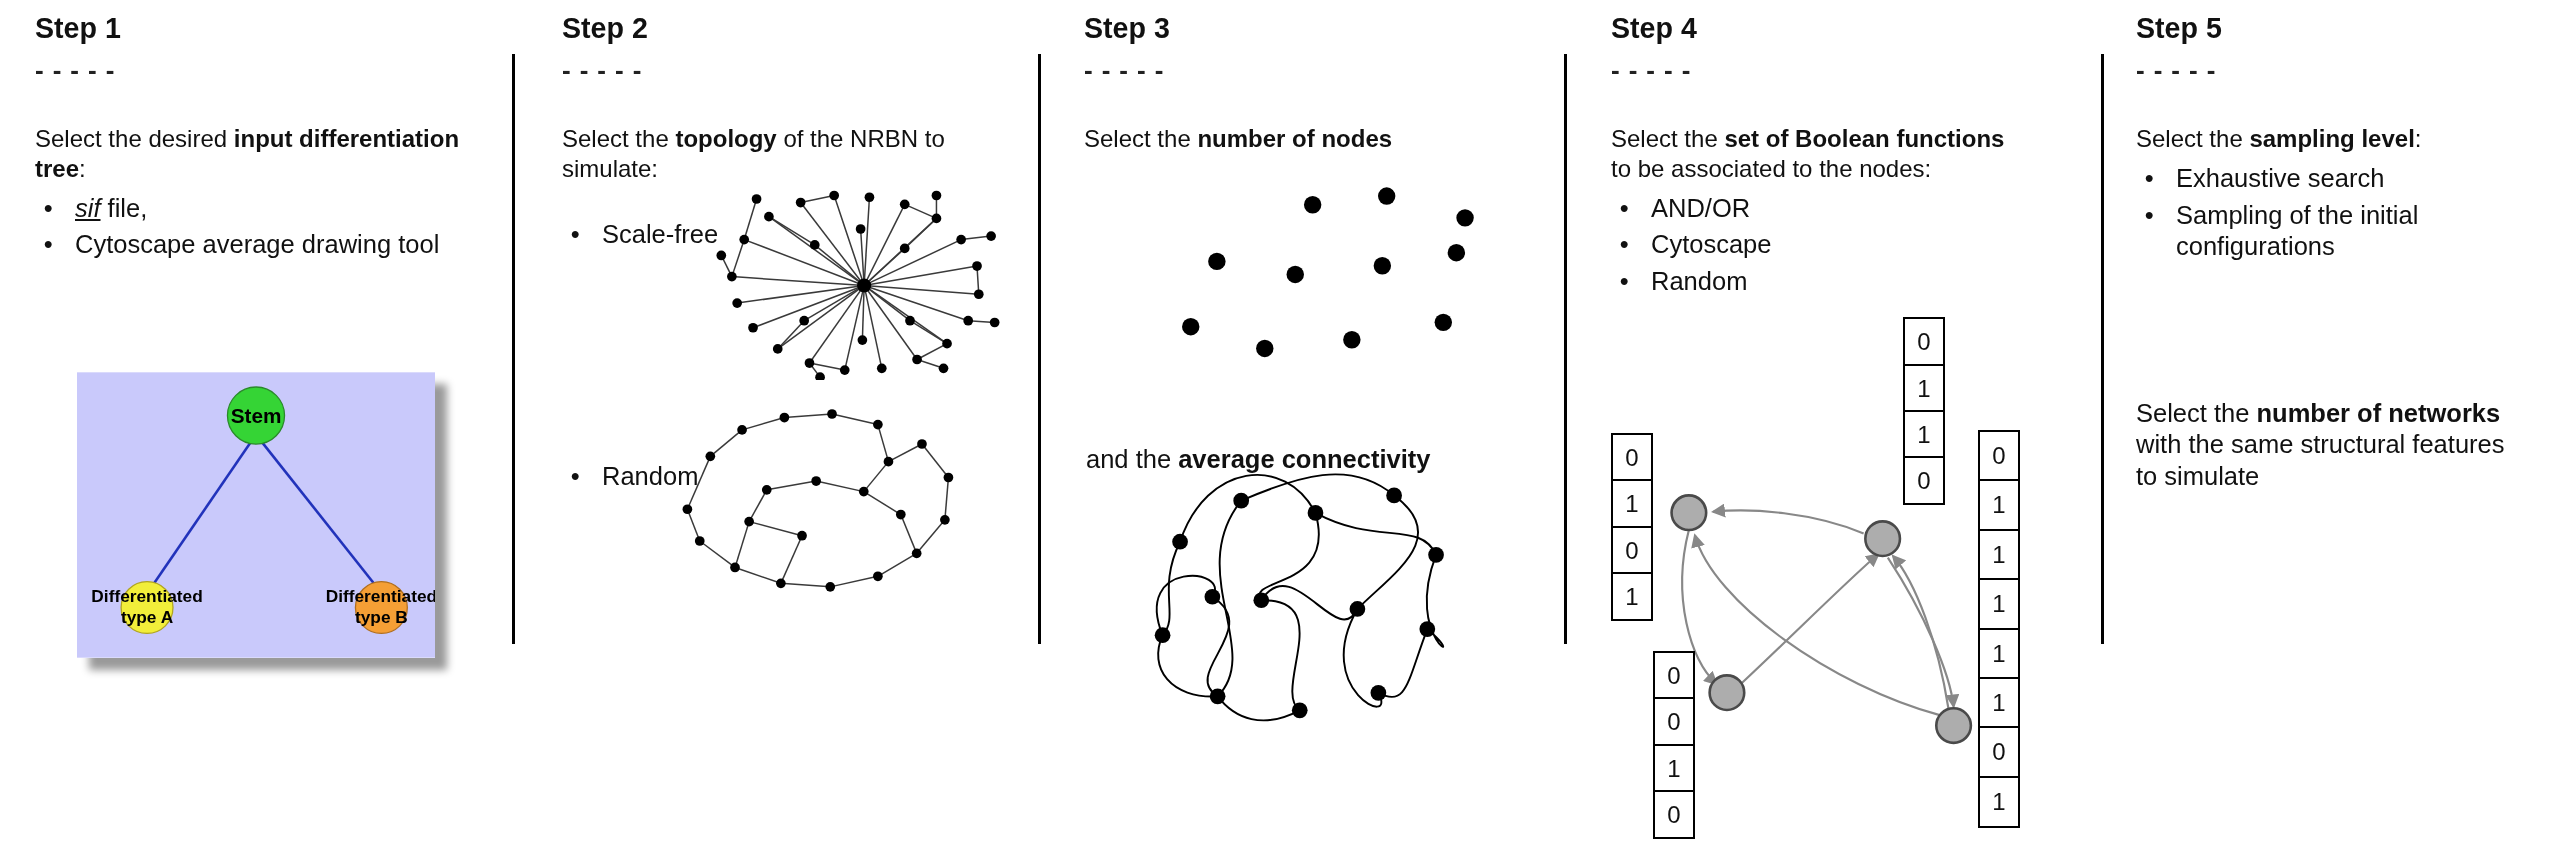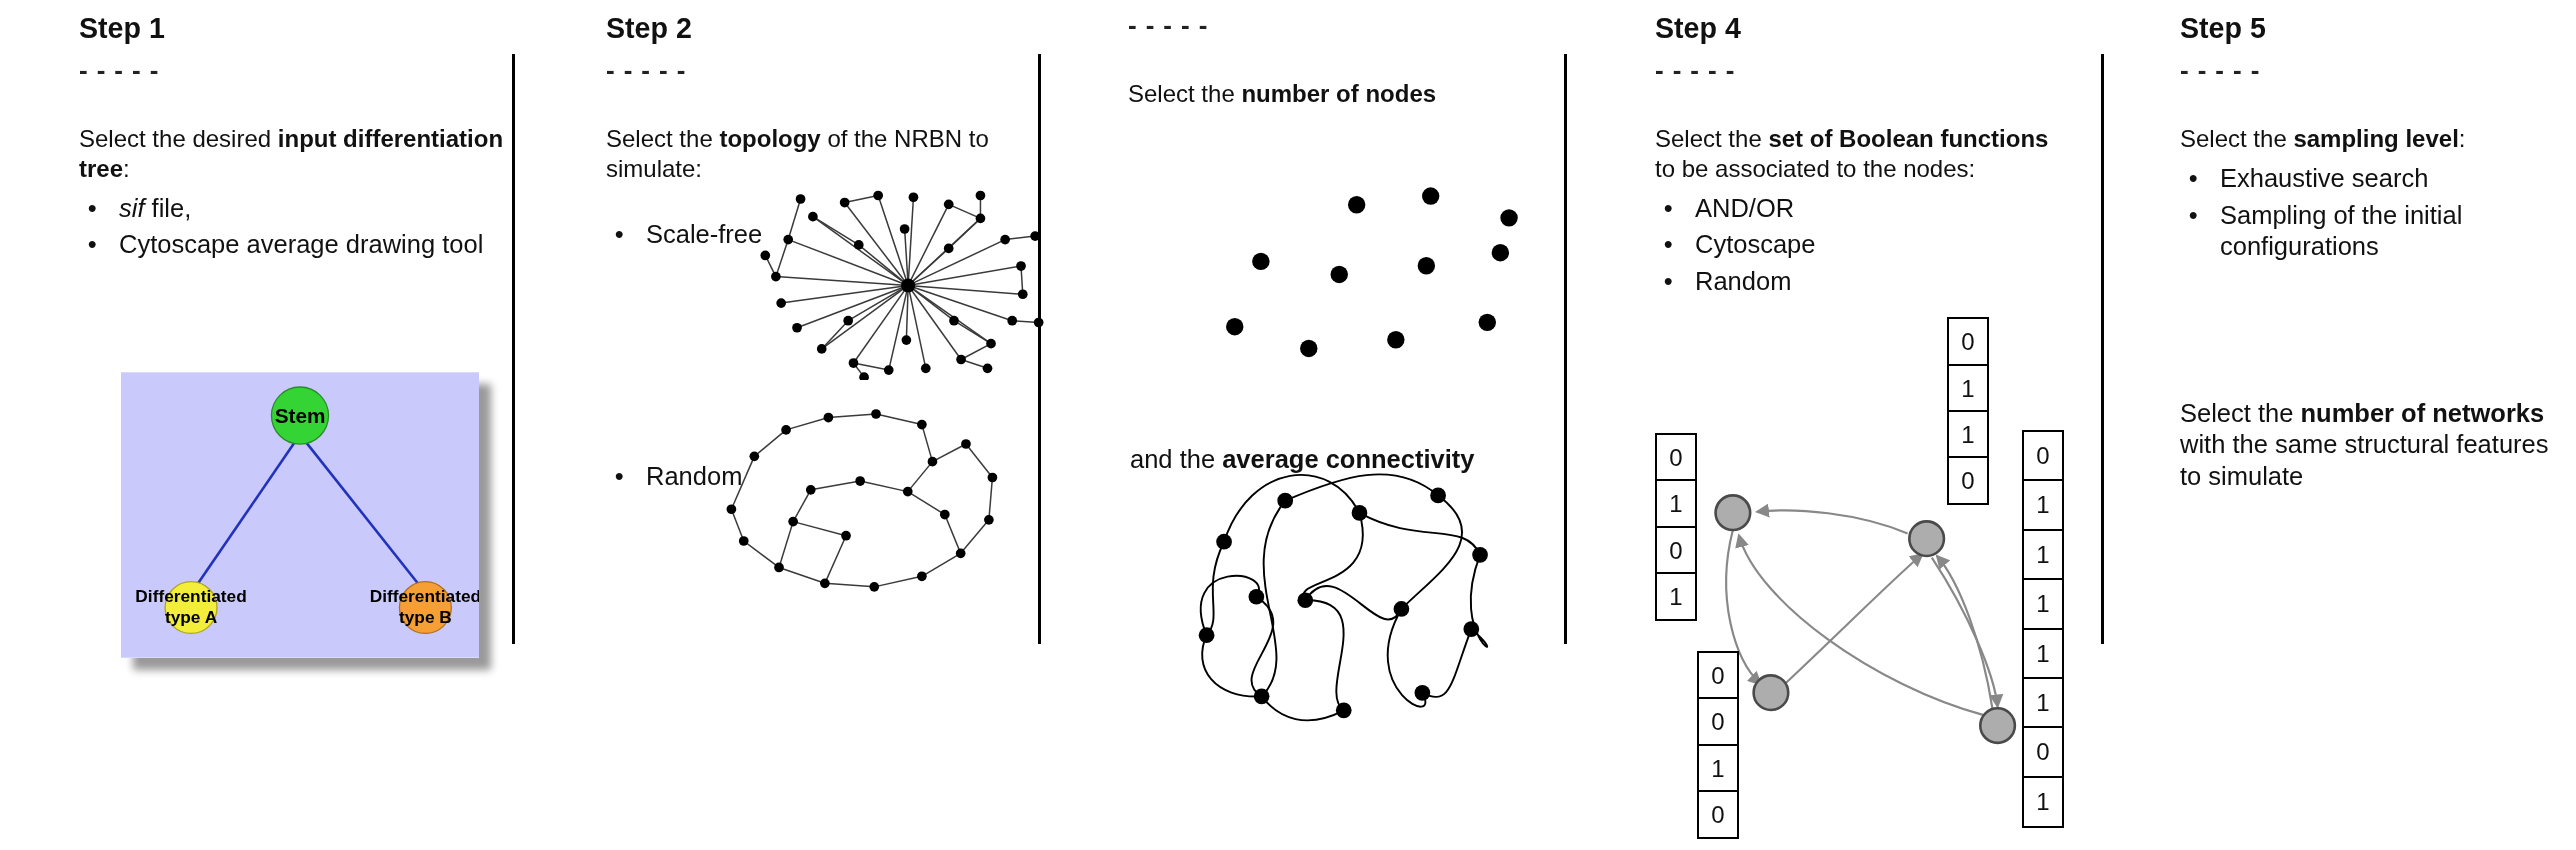--- a/index.html
+++ b/index.html
@@ -2,38 +2,38 @@
 <html style="font-size:14px"><head>
 <meta charset="utf-8">
 <style>
   html,body{margin:0;padding:0;background:#fff;}
   .canvas{position:relative;width:2576px;height:851px;background:#fff;overflow:hidden;
           font-family:"Liberation Sans",sans-serif;color:#111;}
 
   .divider{position:absolute;top:54px;height:590px;width:2.6px;background:#000;}
   .d1{left:512px;} .d2{left:1038px;} .d3{left:1564px;} .d4{left:2101px;}
 
-  .col{position:absolute;top:0;height:851px;margin-left:44px;}
+  .col{position:absolute;top:0;height:851px;}
   .col1{left:35px;width:467px;}
   .col2{left:562px;width:467px;}
   .col3{left:1084px;width:474px;}
   .col4{left:1611px;width:481px;}
   .col5{left:2136px;width:431px;}
 
   .step-title{font-size:28.6px;font-weight:700;margin:12px 0 0;}
   .dashes{font-size:26px;font-weight:700;margin-top:10.4px;letter-spacing:0.9px;color:#222;}
   .heading{font-size:24px;line-height:1.24;margin:38px 0 0;}
   .col1 .heading{width:437px;} .col2 .heading{width:394px;}
   .col4 .heading{width:407px;} .col5 .heading{width:407px;}
   .heading strong,.para2 strong{font-weight:700;}
 
   .bullets{list-style:none;margin:8.7px 0 0;padding:0;font-size:25.5px;line-height:1.24;}
   .bullets li{position:relative;padding-left:40px;margin-top:5.2px;}
   .bullets li::before{content:"\2022";position:absolute;left:8.7px;}
-  .bullets em{font-style:italic;}
+  .bullets em{font-style:italic;text-decoration:underline;}
   .col2 .bullets{margin-top:35px;}
   .col5 .bullets{width:381px;}
 
   
   .tree-box{position:absolute;top:372px;left:42px;width:358px;height:286px;
             box-shadow:12px 12px 7.8px #9a9a9a;}
   .tree-box svg{display:block;}
   .tree-box text{text-anchor:middle;font-weight:700;fill:#000;
                  font-family:"Liberation Sans",sans-serif;}
   .t-stem{font-size:24px;}
@@ -234,20 +234,21 @@
         <circle cx="168" cy="86" r="5.5" fill="#000"></circle>
         <circle cx="222" cy="98" r="5.5" fill="#000"></circle>
         <circle cx="264" cy="124" r="5.5" fill="#000"></circle>
         <circle cx="152" cy="148" r="5.5" fill="#000"></circle>
         <circle cx="92" cy="132" r="5.5" fill="#000"></circle>
         <circle cx="250" cy="64" r="5.5" fill="#000"></circle>
       </svg>
   </section>
 
   <section class="col col3">
+    <h2 class="step-title">Step 3</h2>
     <div class="dashes">- - - - -</div>
     <p class="heading"><span>Select the </span><strong>number of nodes</strong><span></span></p>
     <svg id="dots-svg" viewBox="0 0 420 240">
       <g fill="#000">
         <circle cx="170" cy="25" r="10"></circle>
           <circle cx="255" cy="15" r="10"></circle>
         <circle cx="345" cy="40" r="10"></circle>
           <circle cx="60" cy="90" r="10"></circle>
         <circle cx="150" cy="105" r="10"></circle>
           <circle cx="250" cy="95" r="10"></circle>

